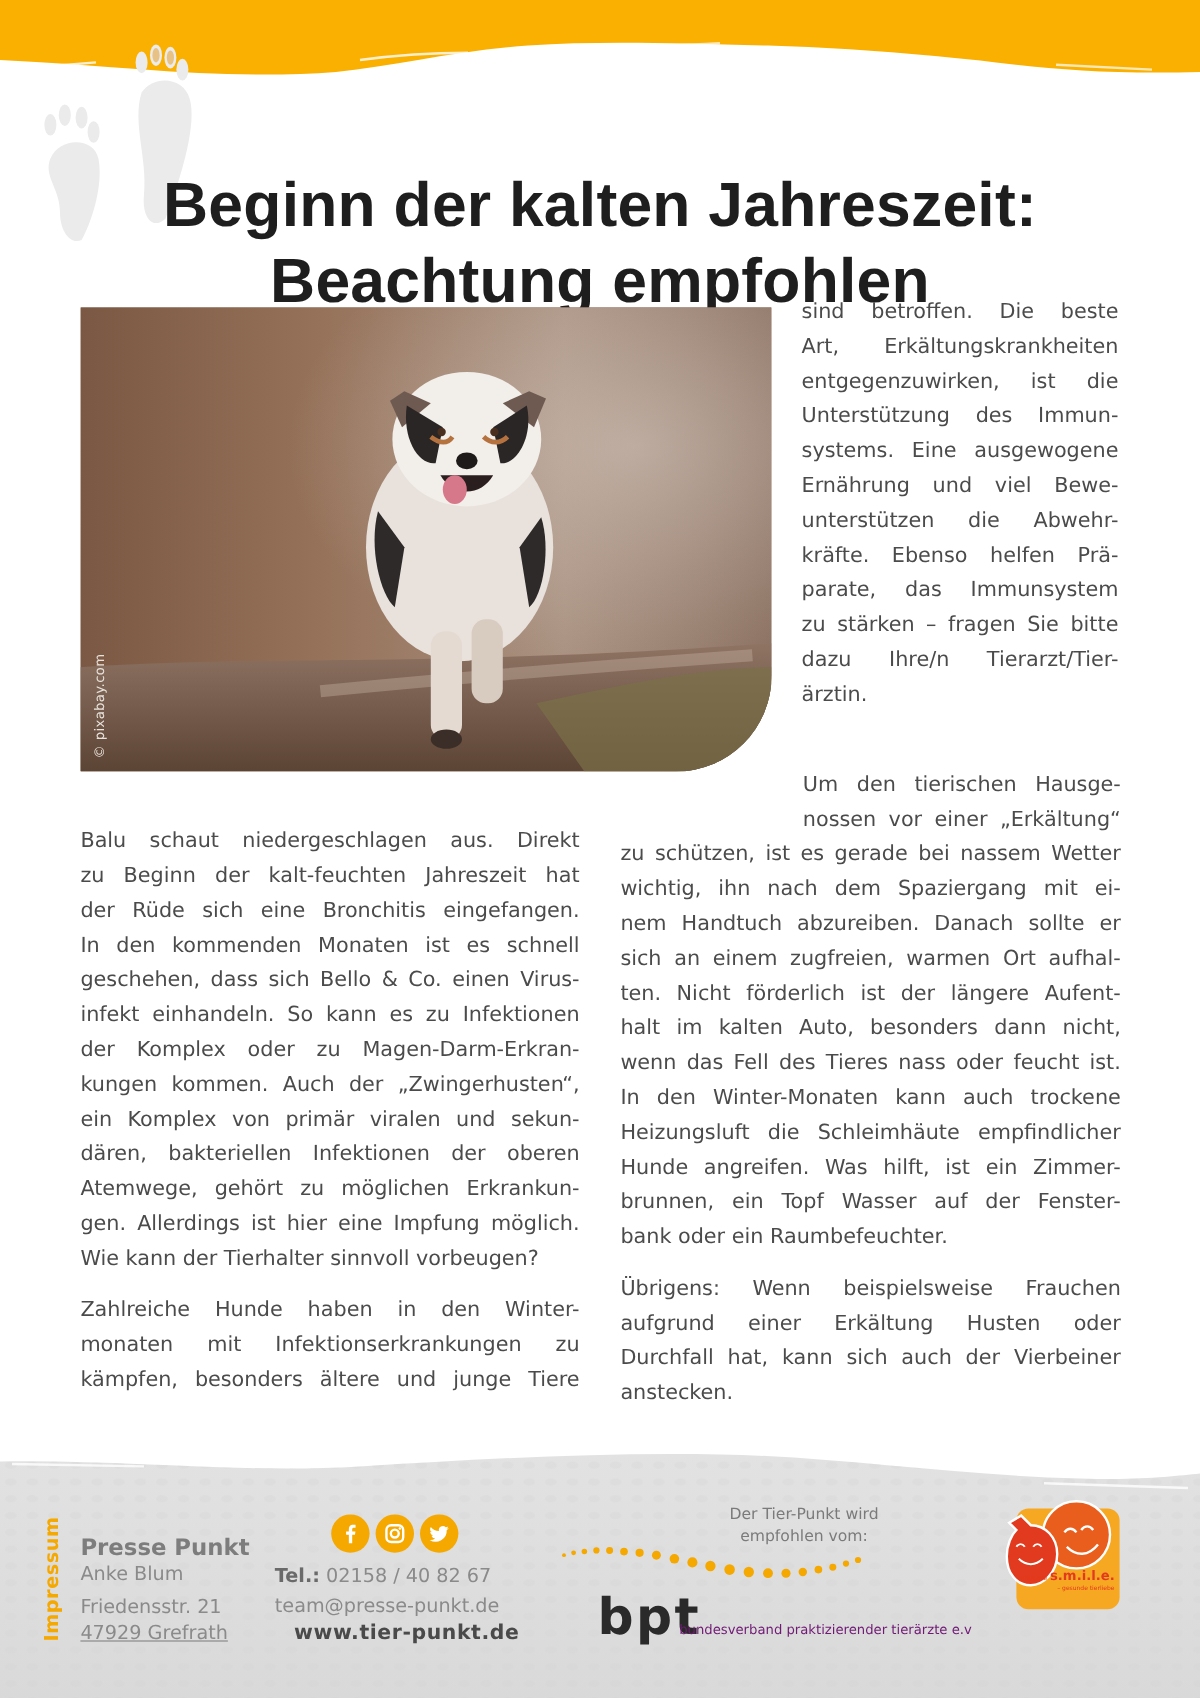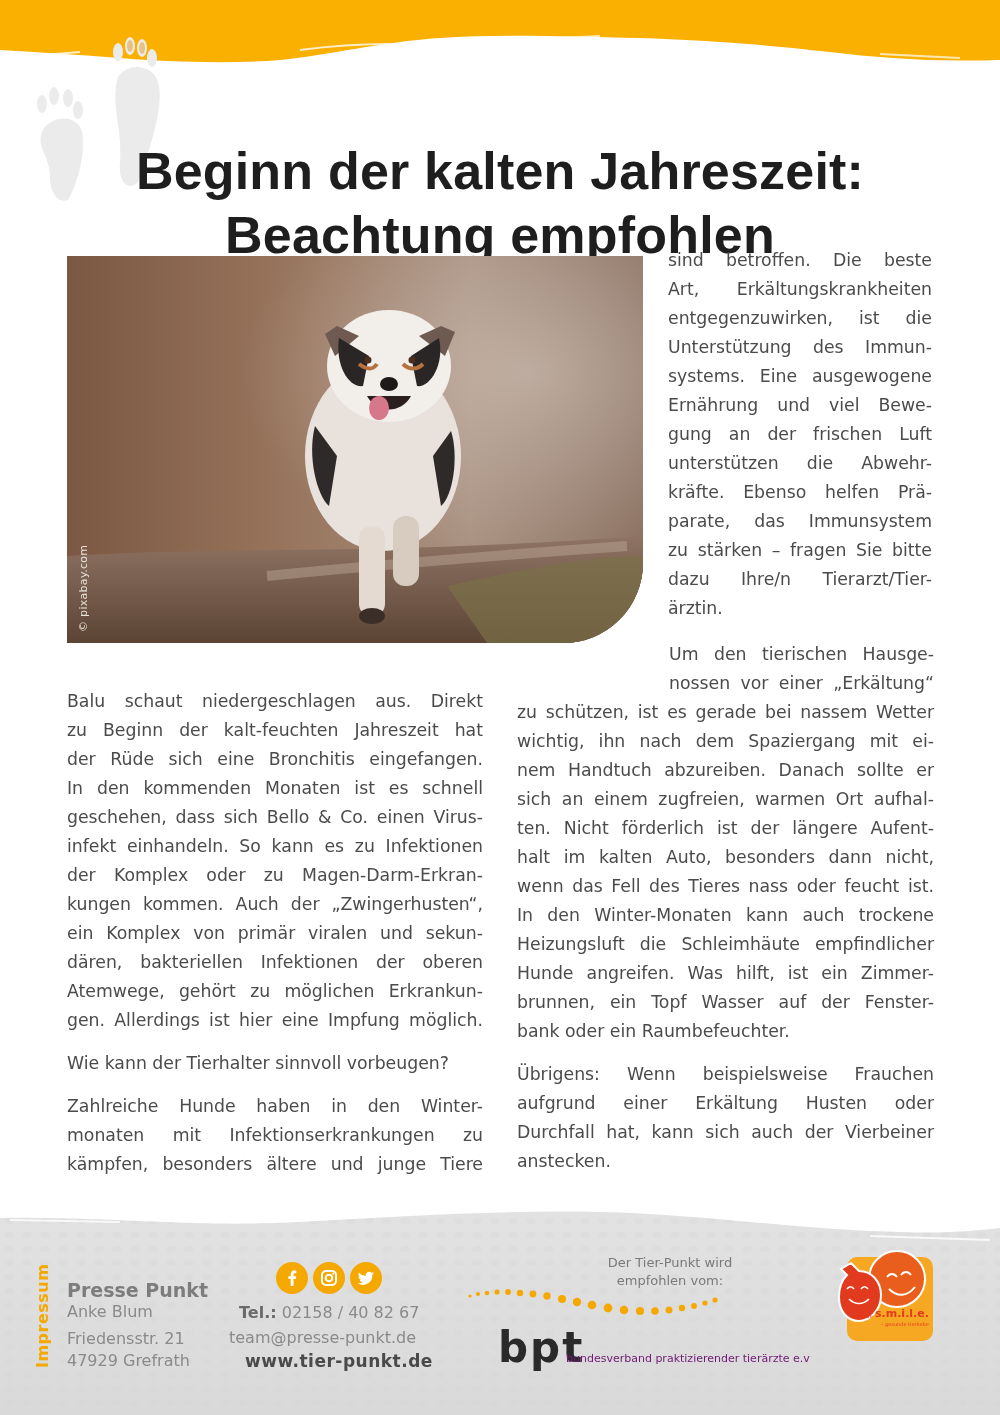--- a/index.html
+++ b/index.html
@@ -42,22 +42,22 @@
 
   .footer-bg { position: absolute; left: 0; top: 1200px; width: 1000px; height: 215px; }
   .impressum {
     position: absolute; left: 33px; top: 1368px; transform-origin: left top; transform: rotate(-90deg);
     font-family: "DejaVu Sans", sans-serif; font-weight: bold; font-size: 16px; color: #f5a800; letter-spacing: 0.5px;
   }
   .f-text { position: absolute; font-family: "DejaVu Sans", sans-serif; color: #8a8a8a; white-space: nowrap; }
   .f-company { left: 67px; top: 1279px; font-size: 19px; font-weight: bold; color: #7d7d7d; }
   .f-name { left: 67px; top: 1302px; font-size: 16px; }
   .f-street { left: 67px; top: 1329px; font-size: 16px; }
-  .f-city { left: 67px; top: 1351px; font-size: 16px; }
-  .f-tel { left: 229px; top: 1303px; font-size: 16px; margin-left: 10px; }
+  .f-city { left: 67px; top: 1351px; font-size: 16px; text-decoration: underline; }
+  .f-tel { left: 229px; top: 1303px; font-size: 16px; }
   .f-tel b { color: #6a6a6a; }
   .f-mail { left: 229px; top: 1328px; font-size: 16px; }
   .f-web { left: 229px; top: 1351px; font-size: 17px; font-weight: bold; color: #4a4a4a; letter-spacing: 0.5px; margin-left: 16px; }
 
   .social { position: absolute; top: 1262px; width: 32px; height: 32px; border-radius: 50%;
     background: #f5a800; display: flex; align-items: center; justify-content: center; }
   .soc-fb { left: 276px; } .soc-ig { left: 313px; } .soc-tw { left: 350px; }
   .social svg { width: 20px; height: 20px; }
 
   .recommend { position: absolute; left: 580px; top: 1254px; width: 180px; text-align: center;
@@ -151,21 +151,20 @@
 </div>
 <div class="photo-credit">© pixabay.com</div>
 
 <div class="txt col-top">
   <span class="line">sind betroffen. Die beste</span>
   <span class="line">Art, Erkältungskrankheiten</span>
   <span class="line">entgegenzuwirken, ist die</span>
   <span class="line">Unterstützung des Immun-</span>
   <span class="line">systems. Eine ausgewogene</span>
   <span class="line">Ernährung und viel Bewe-</span>
-  <span class="line">gung an der frischen Luft</span>
   <span class="line">unterstützen die Abwehr-</span>
   <span class="line">kräfte. Ebenso helfen Prä-</span>
   <span class="line">parate, das Immunsystem</span>
   <span class="line">zu stärken – fragen Sie bitte</span>
   <span class="line">dazu Ihre/n Tierarzt/Tier-</span>
   <span class="line left">ärztin.</span>
 </div>
 
 <div class="txt col-left">
   <div>
@@ -175,21 +174,21 @@
     <span class="line">In den kommenden Monaten ist es schnell</span>
     <span class="line">geschehen, dass sich Bello &amp; Co. einen Virus-</span>
     <span class="line">infekt einhandeln. So kann es zu Infektionen</span>
     <span class="line">der Komplex oder zu Magen-Darm-Erkran-</span>
     <span class="line">kungen kommen. Auch der „Zwingerhusten“,</span>
     <span class="line">ein Komplex von primär viralen und sekun-</span>
     <span class="line">dären, bakteriellen Infektionen der oberen</span>
     <span class="line">Atemwege, gehört zu möglichen Erkrankun-</span>
     <span class="line">gen. Allerdings ist hier eine Impfung möglich.</span>
   </div>
-  <div style="margin-top:14px">
+  <div style="">
     <span class="line left">Wie kann der Tierhalter sinnvoll vorbeugen?</span>
   </div>
   <div style="margin-top:14px">
     <span class="line">Zahlreiche Hunde haben in den Winter-</span>
     <span class="line">monaten mit Infektionserkrankungen zu</span>
     <span class="line">kämpfen, besonders ältere und junge Tiere</span>
   </div>
 </div>
 
 <div class="txt col-right">

